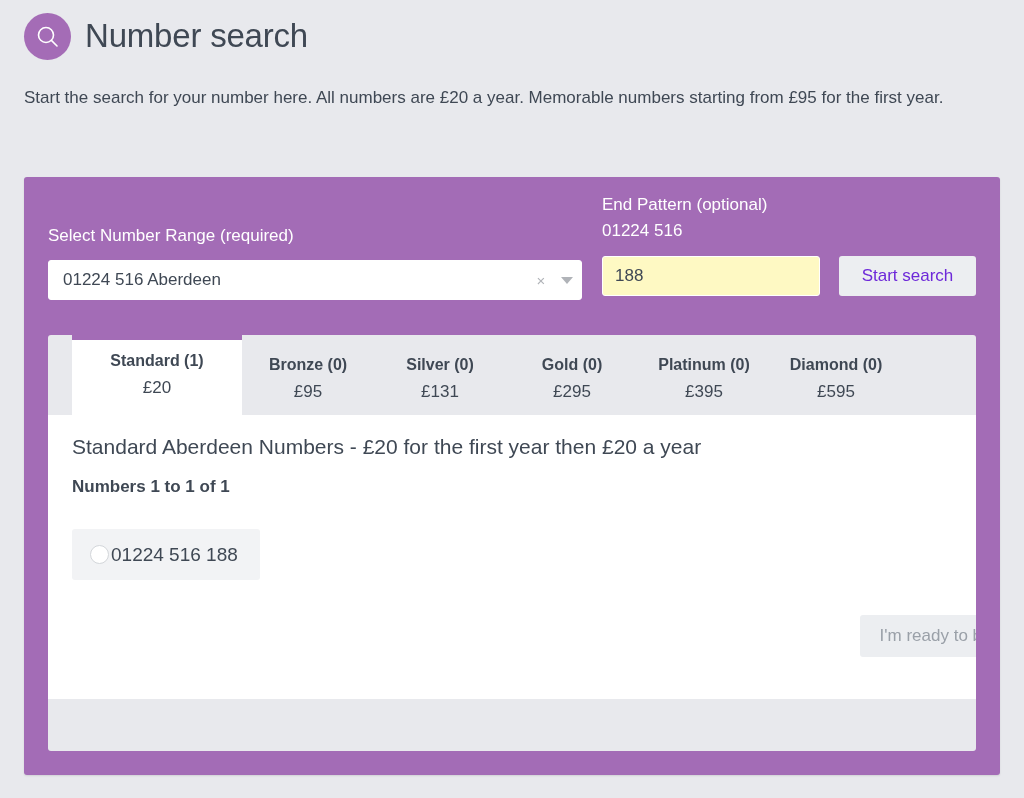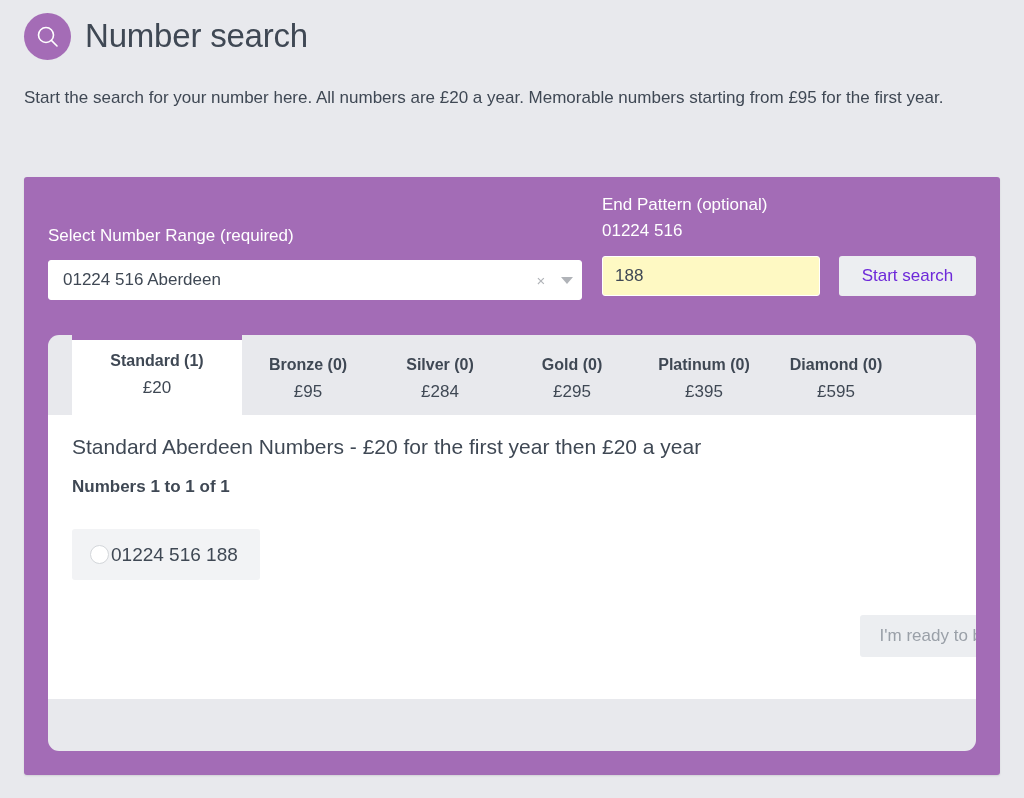--- a/index.html
+++ b/index.html
@@ -164,21 +164,21 @@
   }
 
   
   .results-panel {
     position: absolute;
     left: 24px;
     top: 158px;
     width: 928px;
     height: 416px;
     background: #e8e9ed;
-    border-radius: 11px;
+    border-radius: 3px;
     overflow: hidden;
   }
 
   .tabstrip {
     display: flex;
     align-items: flex-start;
     height: 92px;
     padding-left: 24px;
   }
 
@@ -342,21 +342,21 @@
           <div class="tab-price">£20</div>
         </div>
 
         <div class="tab w-other">
           <div class="tab-name">Bronze (0)</div>
           <div class="tab-price">£95</div>
         </div>
 
         <div class="tab w-other">
           <div class="tab-name">Silver (0)</div>
-          <div class="tab-price">£284</div>
+          <div class="tab-price">£131</div>
         </div>
 
         <div class="tab w-other">
           <div class="tab-name">Gold (0)</div>
           <div class="tab-price">£295</div>
         </div>
 
         <div class="tab w-other">
           <div class="tab-name">Platinum (0)</div>
           <div class="tab-price">£395</div>

